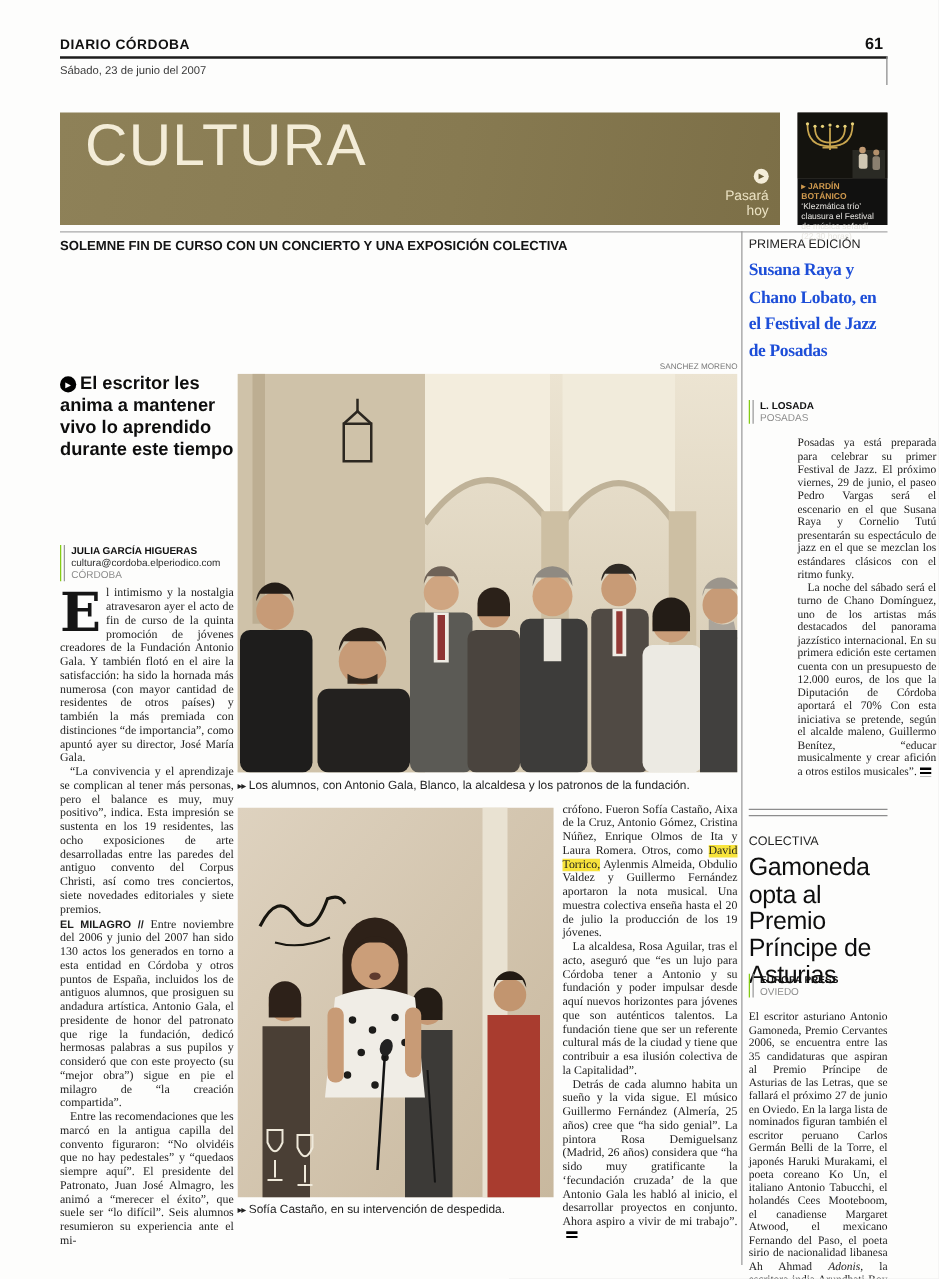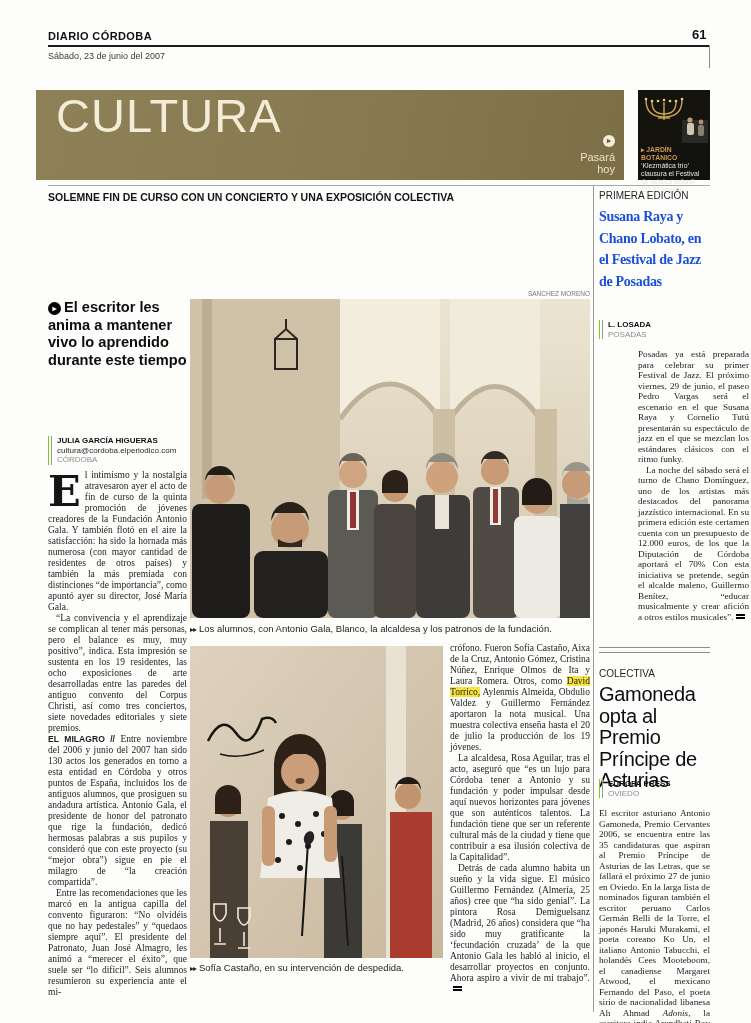--- a/index.html
+++ b/index.html
@@ -8,22 +8,22 @@
   .abs{position:absolute;}
 
   
   .masthead{left:48px;top:30px;font-size:11px;font-weight:bold;letter-spacing:.4px;}
   .pagenum{left:692px;top:27px;font-size:13px;font-weight:bold;}
   .header-rule{left:48px;top:45px;width:662px;border-top:2px solid #1c1c1c;}
   .header-tick{left:709px;top:45px;width:1px;height:23px;background:#8a8a8a;}
   .date{left:48px;top:51px;font-size:9px;color:#3a3a3a;}
 
   
-  .banner{left:36px;top:90px;width:576px;height:90px;
-          background:linear-gradient(100deg,#8e8158 0%,#877a51 55%,#7c6f47 100%);padding-left:12px;}
+  .banner{left:48px;top:90px;width:576px;height:90px;
+          background:linear-gradient(100deg,#8e8158 0%,#877a51 55%,#7c6f47 100%);}
   .banner-title{position:absolute;left:20px;top:-2px;font-size:47px;font-weight:400;
                 color:#f3ecd7;letter-spacing:1px;}
   .banner-promo{position:absolute;right:9px;bottom:5px;text-align:right;color:#ebe2c3;
                 font-size:11px;line-height:12px;white-space:pre-line;}
   .banner-promo-icon{position:absolute;right:9px;bottom:33px;width:12px;height:12px;
                 border-radius:50%;background:#f4edd8;color:#6b5f39;font-size:8px;
                 line-height:12px;text-align:center;font-weight:bold;}
 
   
   .promo-photo{left:638px;top:90px;width:72px;height:53px;background:#14130e;}

